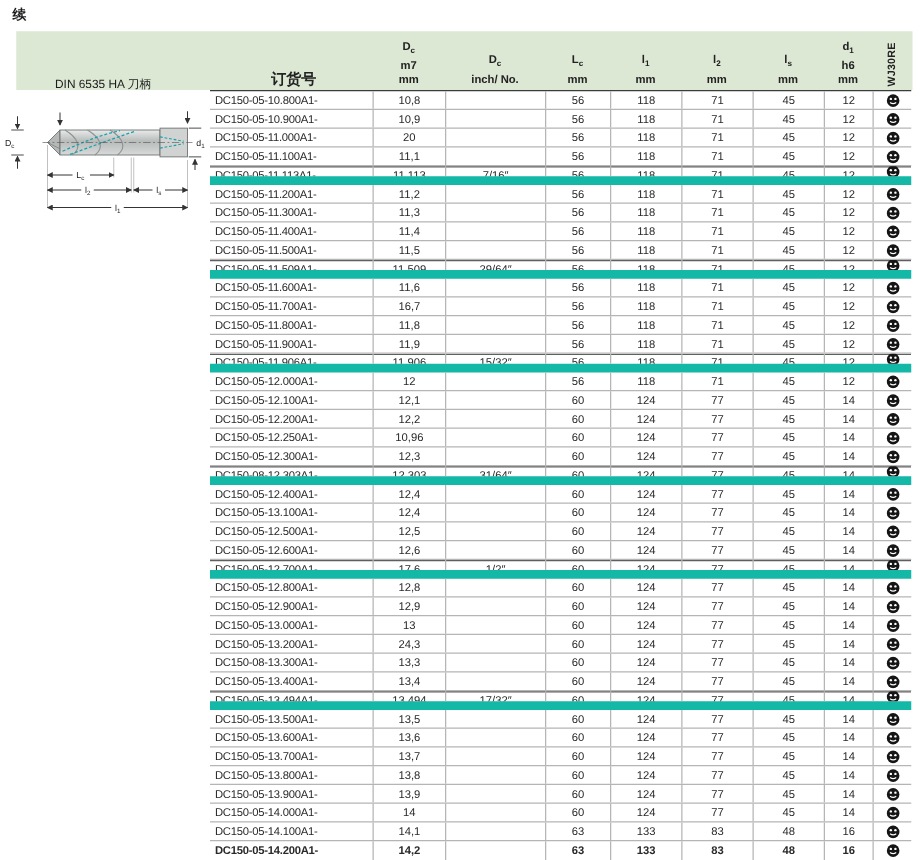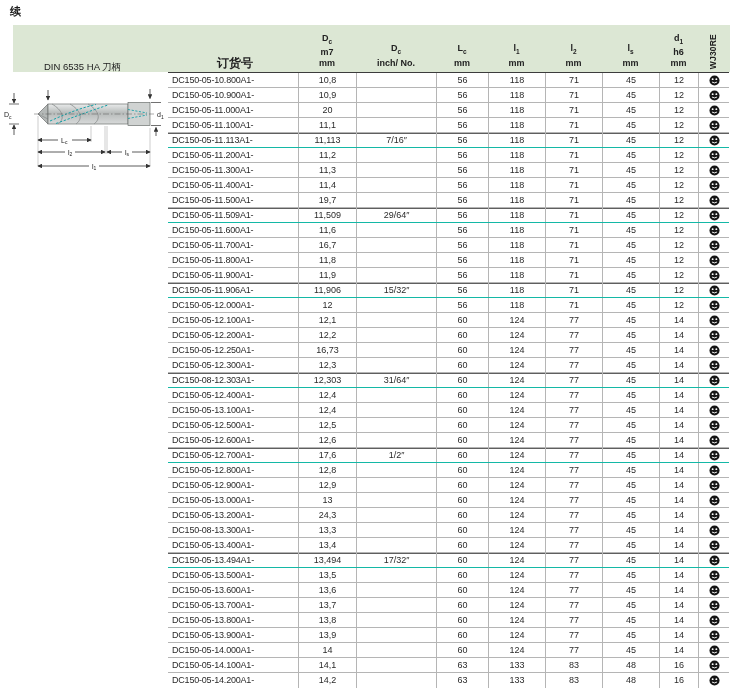--- a/index.html
+++ b/index.html
@@ -20,22 +20,22 @@
   .hc-grade{display:flex;justify-content:center;align-items:flex-end;height:100%;padding-bottom:3px;box-sizing:border-box;}
   .rot{writing-mode:vertical-rl;transform:rotate(180deg);font-size:8.5px;font-weight:700;letter-spacing:0.2px;}
   #tbody{
     position:absolute;left:168px;top:72px;width:561px;
     border-top:1px solid #3c3c3c;border-bottom:2px solid #3c3c3c;
   }
   .row{
     display:grid;grid-template-columns:130px 58px 80px 52px 57px 57px 57px 39px 31px;
     height:15px;border-bottom:1px solid #b5b5b5;box-sizing:border-box;
   }
-  .row.em{border-bottom:1px solid #14b8a6;box-shadow:inset 0 1px 0 #5f5f5f;}
-  .row:last-child{border-bottom:none;}
+  .row.em{border-bottom:7px solid #14b8a6;box-shadow:inset 0 1px 0 #5f5f5f;text-decoration:underline;}
+  .row:last-child{border-bottom:none;font-weight:bold;}
   .cell{
     font-size:9px;line-height:14px;text-align:center;color:#2a2a2a;
     border-left:1px solid #b5b5b5;box-sizing:border-box;overflow:hidden;white-space:nowrap;
   }
   .cell.c-order{text-align:left;padding-left:4px;border-left:none;letter-spacing:-0.2px;}
   .cell.c-grade{display:flex;align-items:center;justify-content:center;}
   #drawing-title{position:absolute;left:8px;top:61px;font-size:9.5px;color:#1c1c1c;margin-left:36px;}
   #drawing{position:absolute;left:4px;top:88px;}
   .dimtext{font-size:7px;fill:#222;}
   .dimtext .sub{font-size:5px;}
@@ -309,21 +309,21 @@
         <svg width="11" height="11" viewBox="0 0 12 12">
           <circle cx="6" cy="6" r="5.5" fill="#151515"></circle>
           <circle cx="4" cy="4.5" r="1.05" fill="#fff"></circle>
           <circle cx="8" cy="4.5" r="1.05" fill="#fff"></circle>
           <path d="M3.3 7.7 Q6 9.6 8.7 7.7" stroke="#fff" stroke-width="1" fill="none"></path>
         </svg>
       </div>
     </div>
     <div class="row">
       <div class="cell c-order">DC150-05-11.500A1-</div>
-      <div class="cell c-dc">19,7</div>
+      <div class="cell c-dc">11,5</div>
       <div class="cell c-inch"></div>
       <div class="cell c-lc">56</div>
       <div class="cell c-l1">118</div>
       <div class="cell c-l2">71</div>
       <div class="cell c-ls">45</div>
       <div class="cell c-d1">12</div>
       <div class="cell c-grade">
         <svg width="11" height="11" viewBox="0 0 12 12">
           <circle cx="6" cy="6" r="5.5" fill="#151515"></circle>
           <circle cx="4" cy="4.5" r="1.05" fill="#fff"></circle>
@@ -489,21 +489,21 @@
         <svg width="11" height="11" viewBox="0 0 12 12">
           <circle cx="6" cy="6" r="5.5" fill="#151515"></circle>
           <circle cx="4" cy="4.5" r="1.05" fill="#fff"></circle>
           <circle cx="8" cy="4.5" r="1.05" fill="#fff"></circle>
           <path d="M3.3 7.7 Q6 9.6 8.7 7.7" stroke="#fff" stroke-width="1" fill="none"></path>
         </svg>
       </div>
     </div>
     <div class="row">
       <div class="cell c-order">DC150-05-12.250A1-</div>
-      <div class="cell c-dc">16,73</div>
+      <div class="cell c-dc">10,96</div>
       <div class="cell c-inch"></div>
       <div class="cell c-lc">60</div>
       <div class="cell c-l1">124</div>
       <div class="cell c-l2">77</div>
       <div class="cell c-ls">45</div>
       <div class="cell c-d1">14</div>
       <div class="cell c-grade">
         <svg width="11" height="11" viewBox="0 0 12 12">
           <circle cx="6" cy="6" r="5.5" fill="#151515"></circle>
           <circle cx="4" cy="4.5" r="1.05" fill="#fff"></circle>

